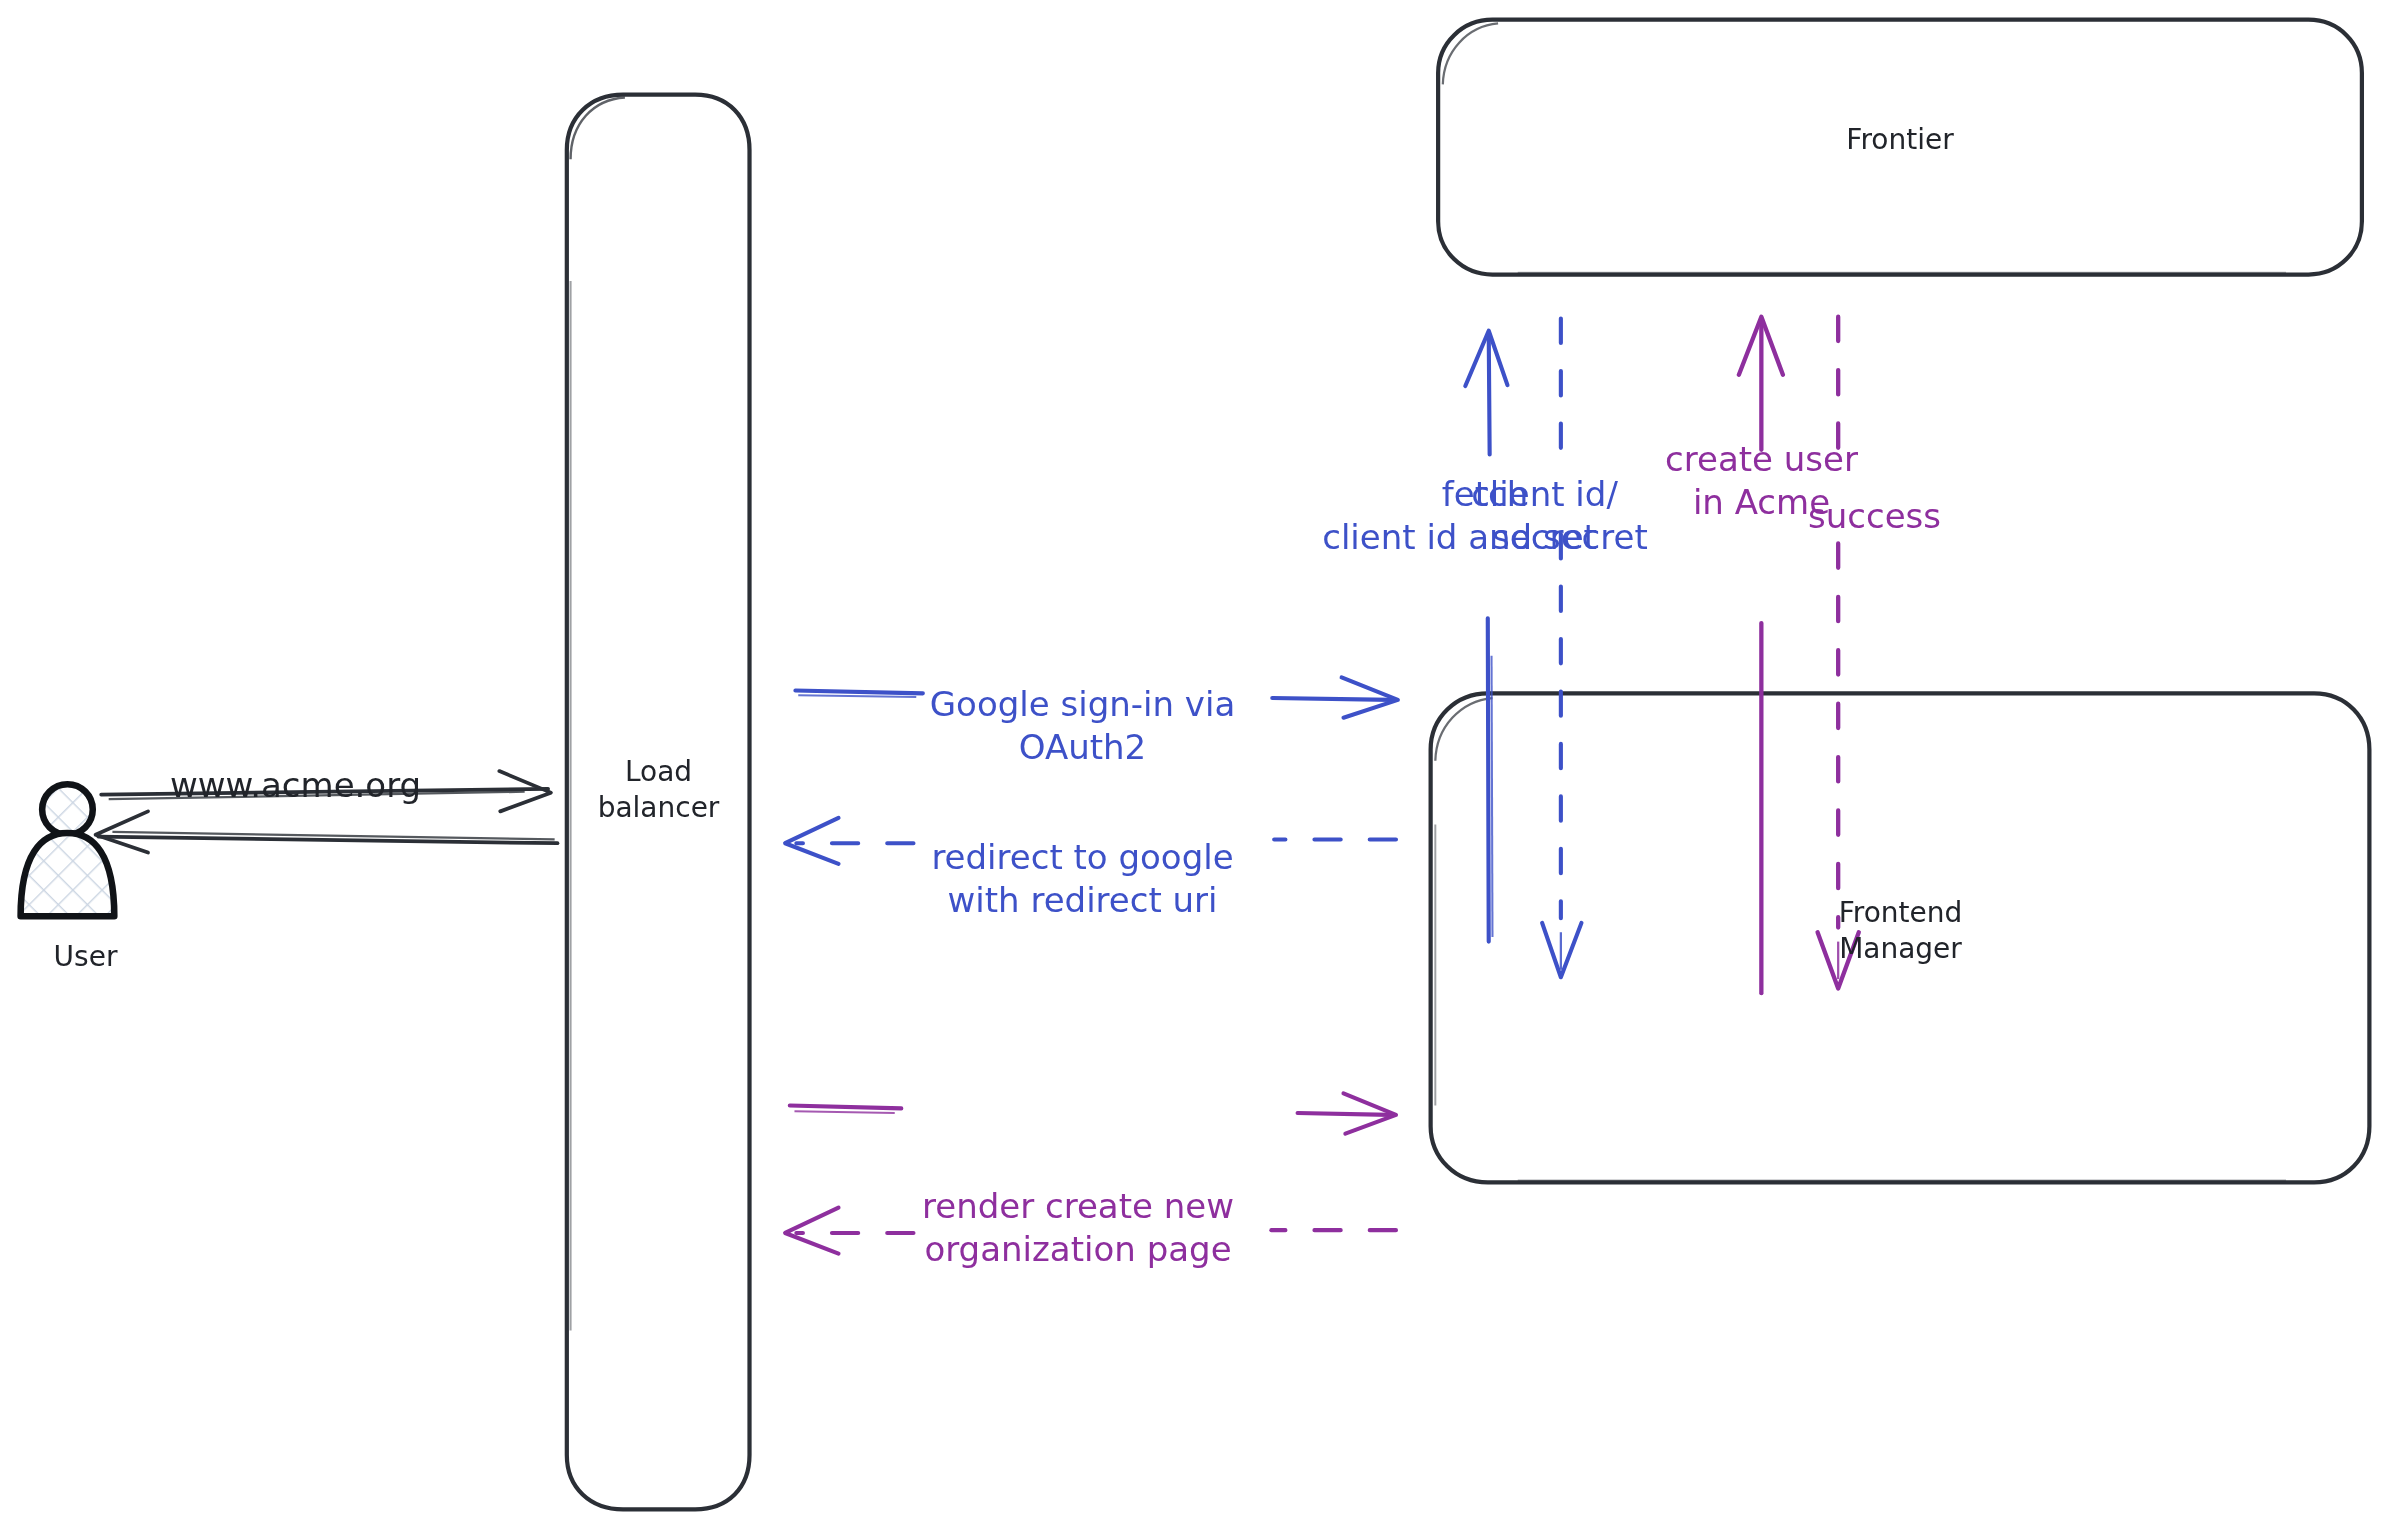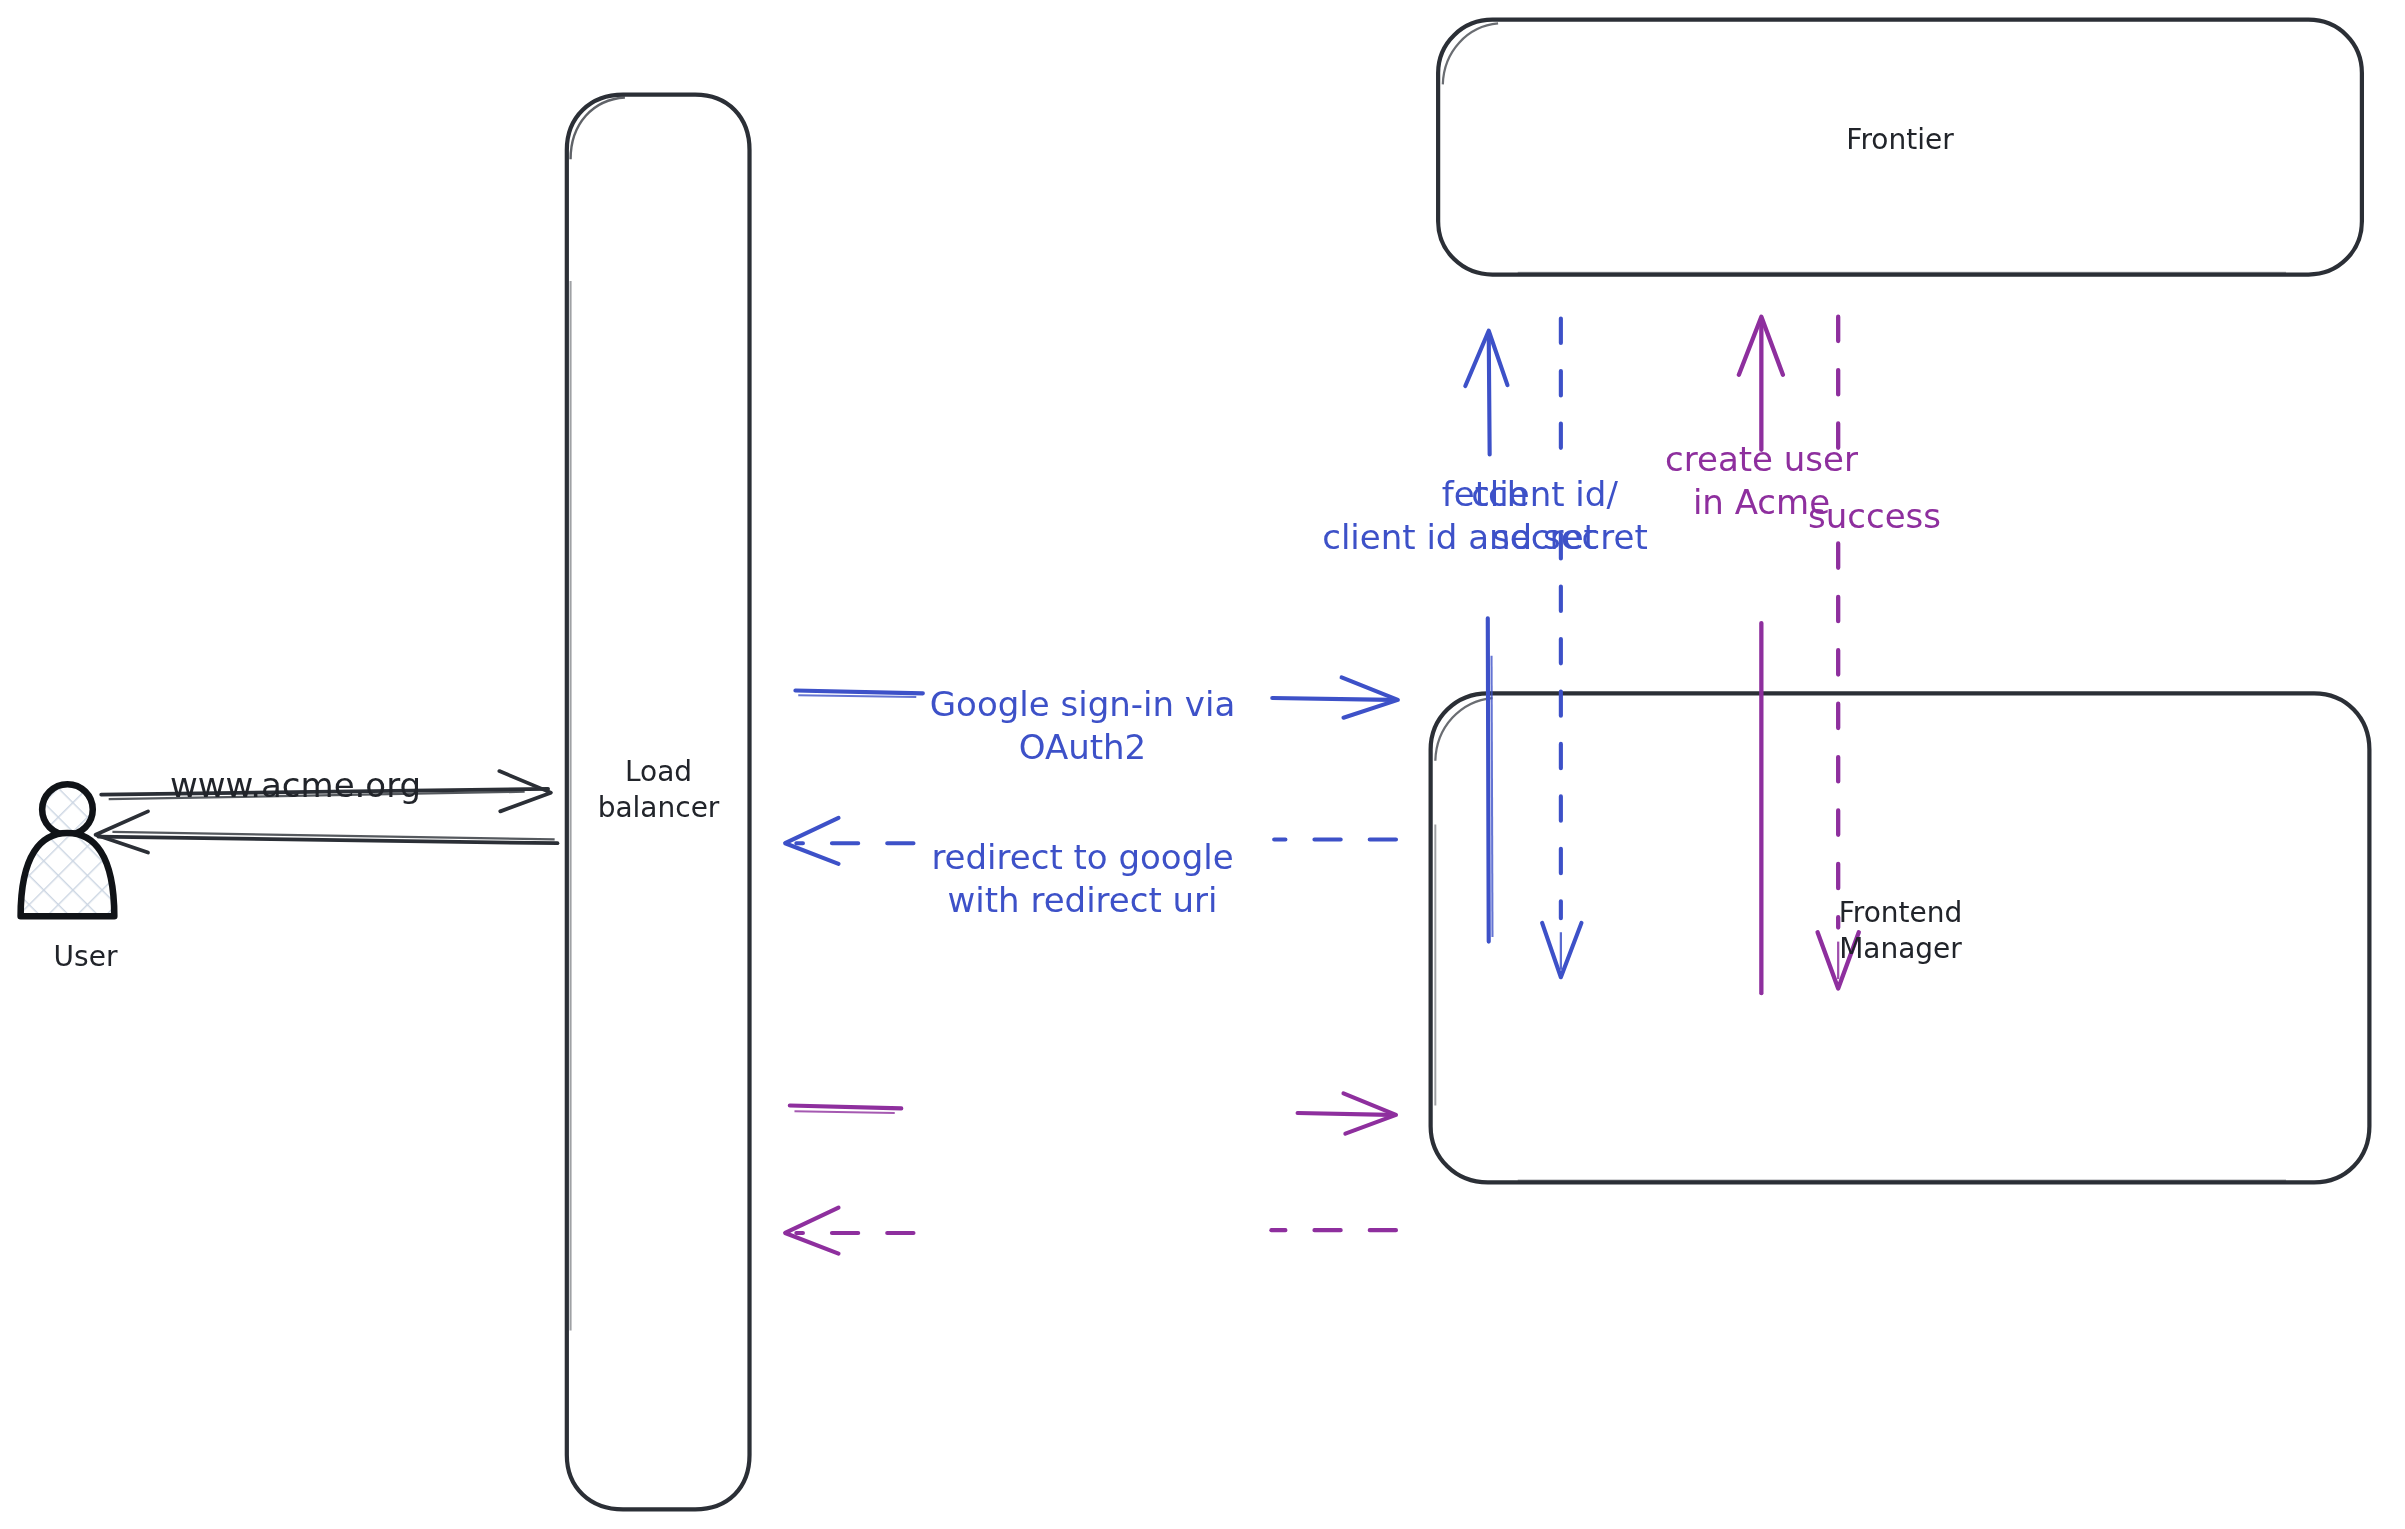--- a/index.html
+++ b/index.html
@@ -178,20 +178,22 @@
 
   <div class="edge-label fs-36 lbl-purple" style="left:1808px; top:468px; width:262px; text-align:left;margin-top:27px;">success</div>
 
   <div class="edge-label fs-36 lbl-blue" style="left:895px; top:648px; width:375px;">Google sign-in via
 OAuth2</div>
 
   <div class="edge-label fs-36 lbl-blue" style="left:895px; top:801px; width:375px;">redirect to google
 with redirect uri</div>
 
 
+  <div class="edge-label fs-36 lbl-purple" style="left:881px; top:1185px; width:394px;">render create new
+organization page</div>
 
   <div class="hit" style="left:567px; top:95px; width:183px; height:1415px;"></div>
   <div class="hit" style="left:1438px; top:19.7px; width:924px; height:255px;"></div>
   <div class="hit" style="left:1431px; top:693px; width:939px; height:489px;"></div>
   <div class="hit" style="left:9.4px; top:778px; width:122px; height:150px;"></div>
 
 </div>
 
 
 </body></html>

